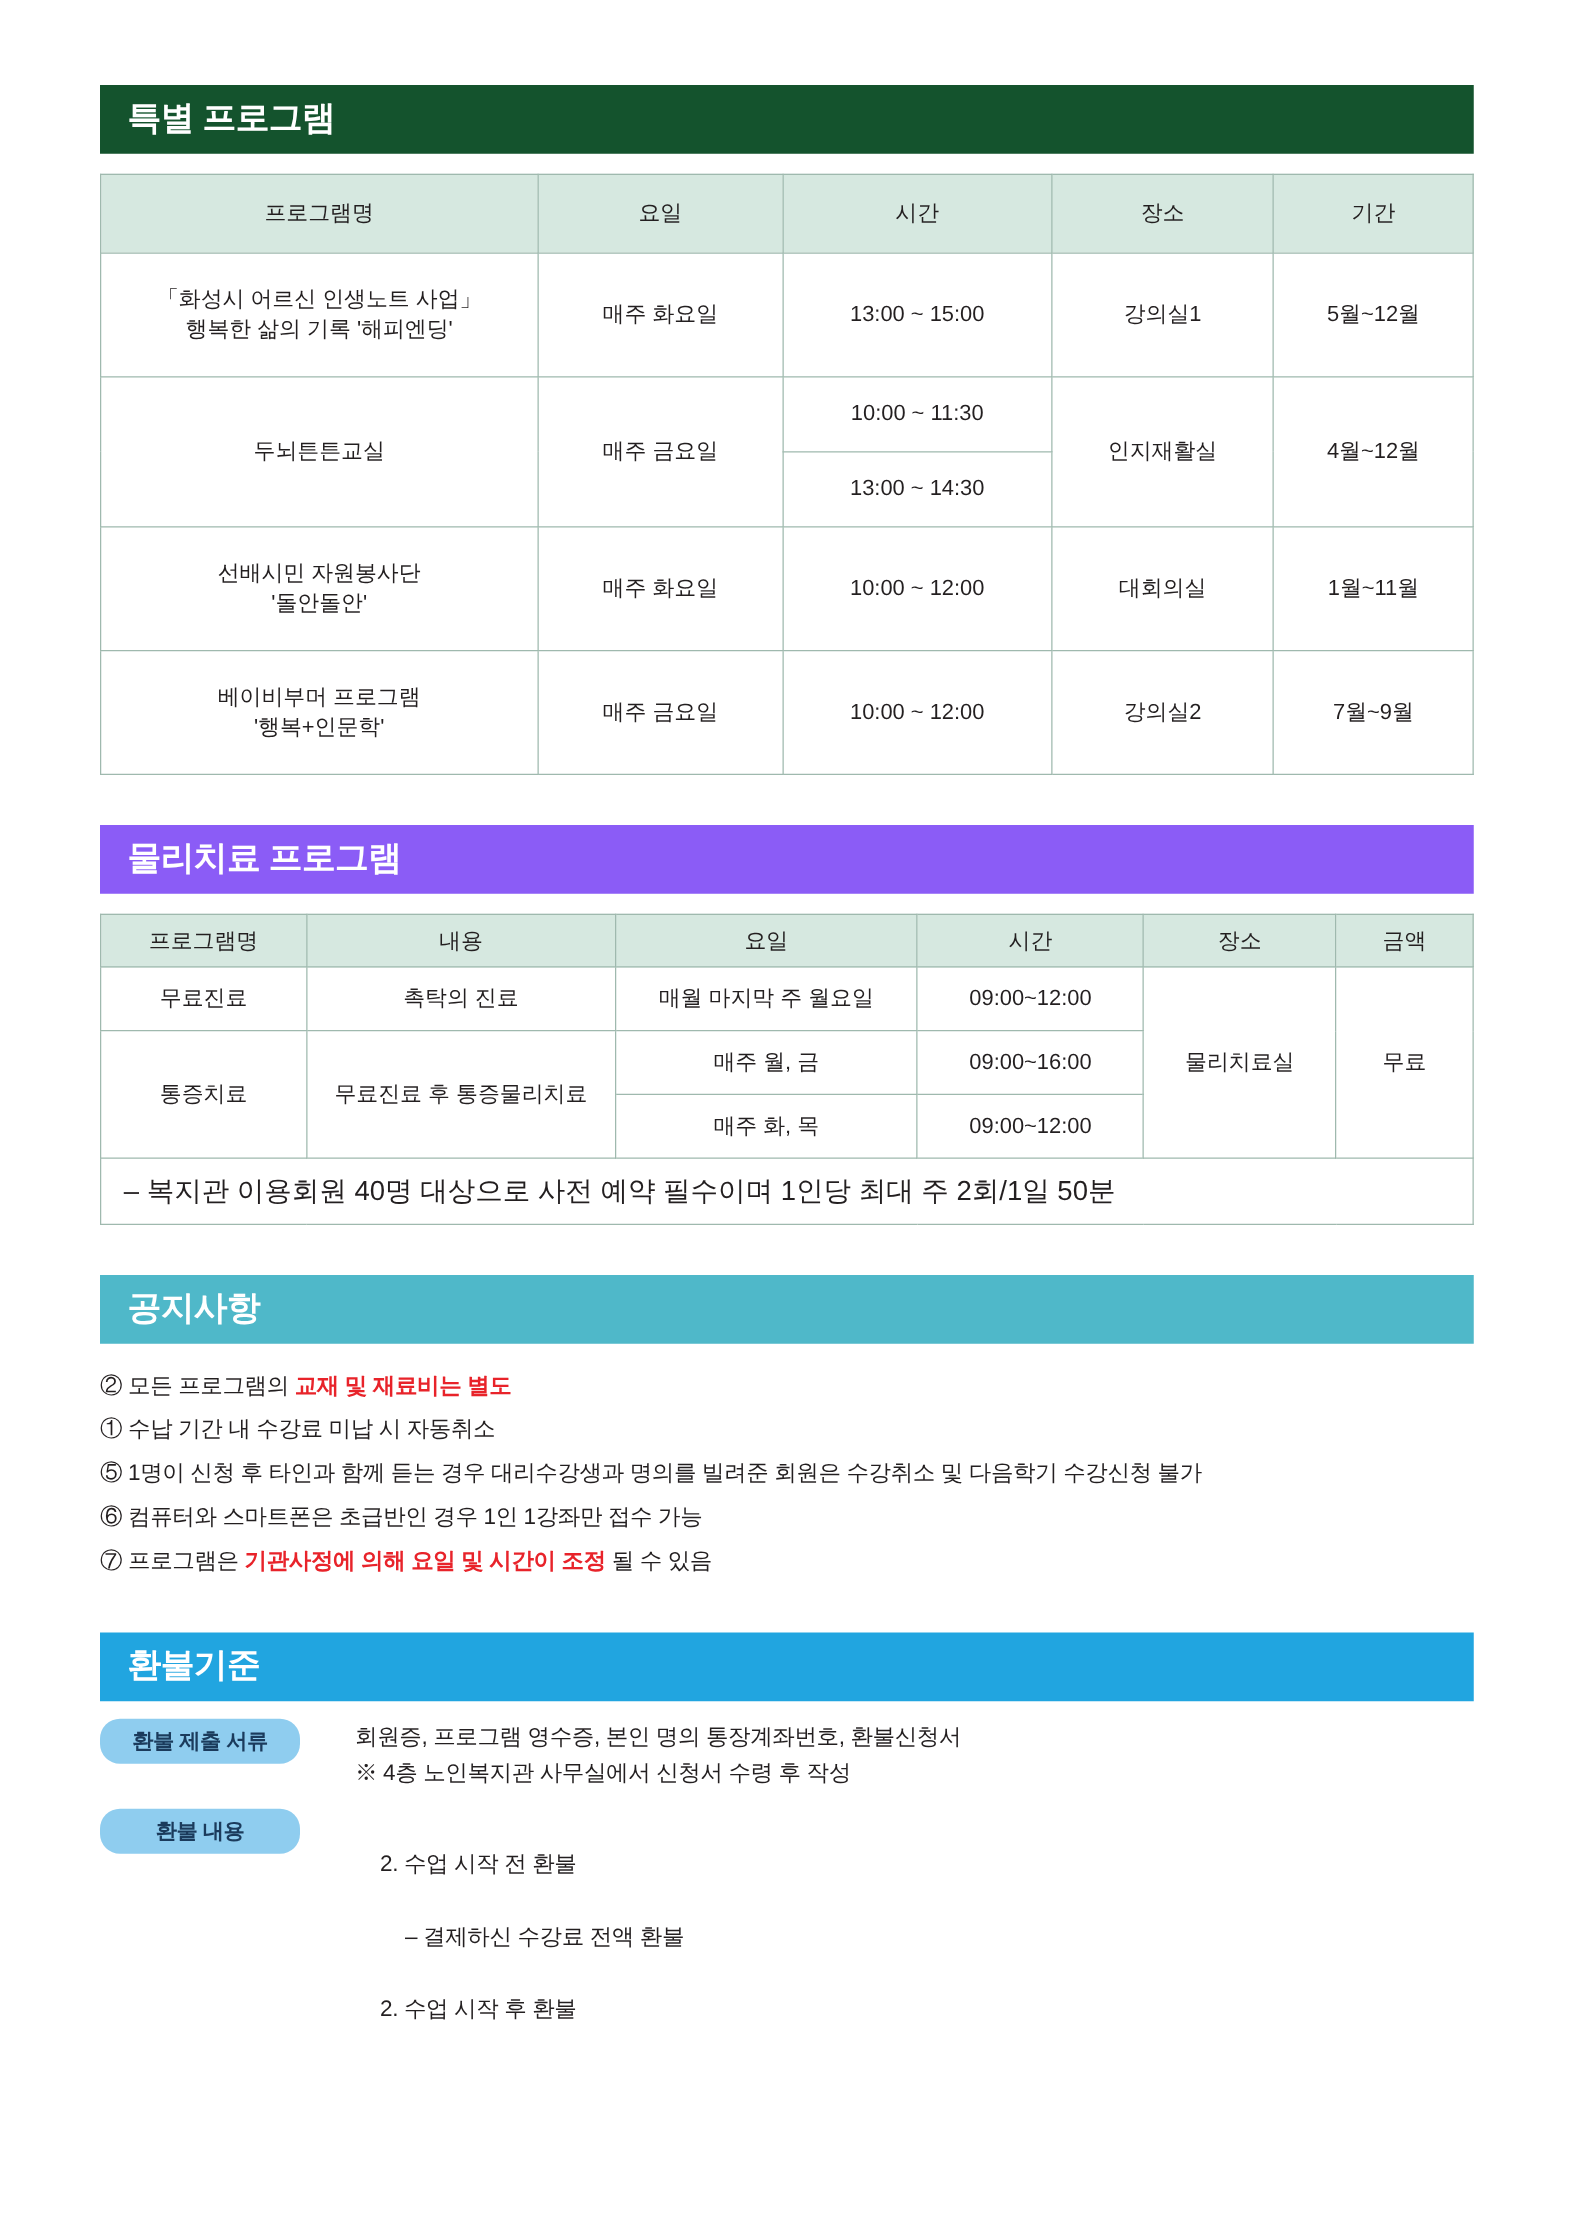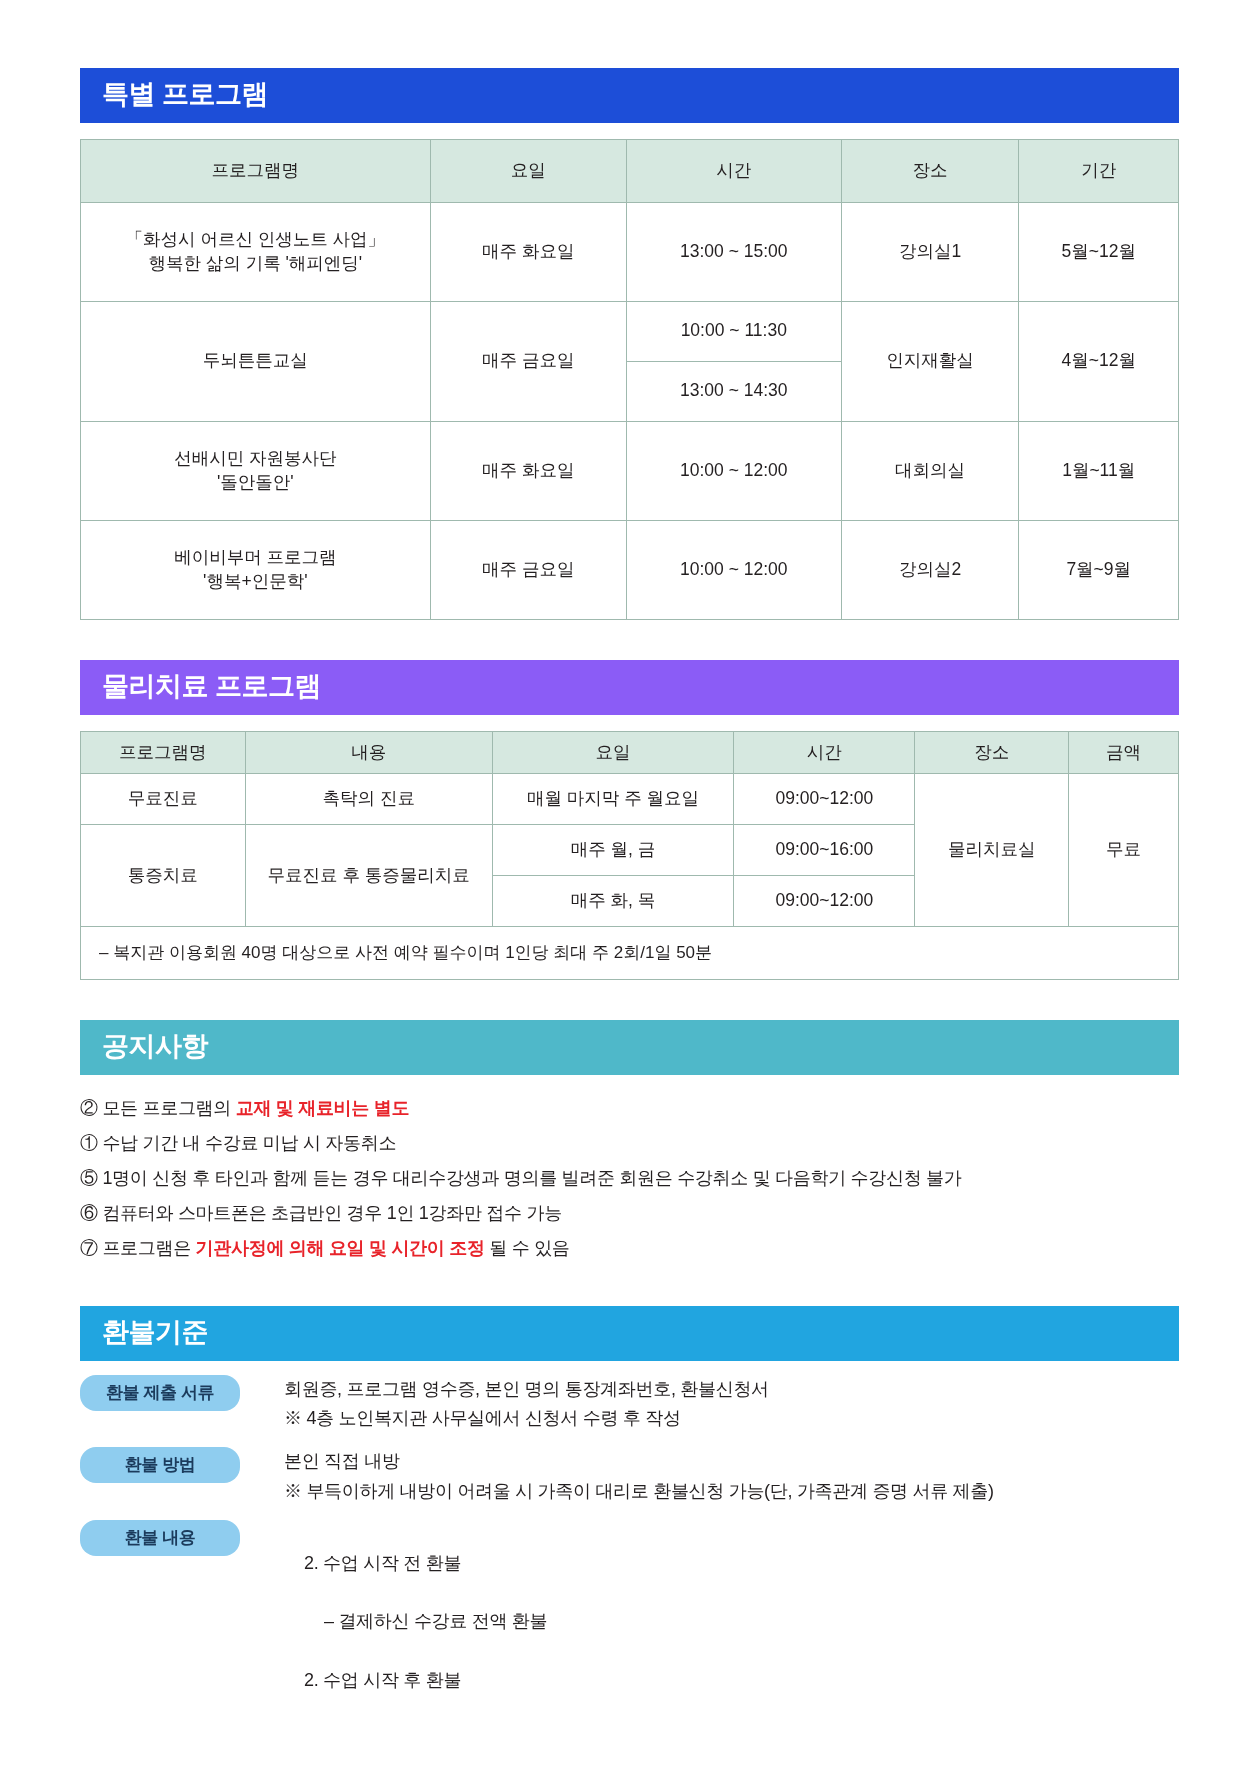--- a/index.html
+++ b/index.html
@@ -25,21 +25,21 @@
   
   .bar {
     color: #ffffff;
     font-size: 27px;
     font-weight: bold;
     letter-spacing: -0.5px;
     padding: 10px 0 11px 22px;
     box-sizing: border-box;
     line-height: 1.25;
   }
-  .bar-green   { background: #1d4ed8; }
+  .bar-green   { background: #14532d; }
   .bar-green2  { background: #8b5cf6; }
   .bar-teal    { background: #4fb8c9; }
   .bar-blue    { background: #21a5e0; }
 
   
   table {
     border-collapse: collapse;
     width: 100%;
     table-layout: fixed;
   }
@@ -59,21 +59,21 @@
     padding: 9px 4px;
   }
   .t1 td { height: 44px; }
   .t1 .body td { padding: 10px 6px; }
   .gap-a { height: 16px; }
   .gap-b { height: 40px; }
 
   .note-row td {
     text-align: left;
     padding-left: 18px;
-    font-size: 17px;
+    font-size: 22px;
   }
 
   
   .notice-list {
     margin: 16px 0 0 0;
     padding: 0;
     list-style: none;
   }
   .notice-list li {
     font-size: 18px;
@@ -260,25 +260,20 @@
   <div class="gap-b"></div>
 
   <div class="bar bar-blue">환불기준</div>
 
   <div class="refund-row">
     <div class="pill">환불 제출 서류</div>
     <div class="refund-body">회원증, 프로그램 영수증, 본인 명의 통장계좌번호, 환불신청서
 ※ 4층 노인복지관 사무실에서 신청서 수령 후 작성</div>
   </div>
 
-  <div class="refund-row">
-    <div class="pill">환불 방법</div>
-    <div class="refund-body">본인 직접 내방
-※ 부득이하게 내방이 어려울 시 가족이 대리로 환불신청 가능(단, 가족관계 증명 서류 제출)</div>
-  </div>
 
   <div class="refund-row">
     <div class="pill">환불 내용</div>
     <div class="refund-body">
       <span class="indent-1">2. 수업 시작 전 환불</span>
       <span class="indent-2">– 결제하신 수강료 전액 환불</span>
       <span class="indent-1">2. 수업 시작 후 환불</span>
       
       
       

